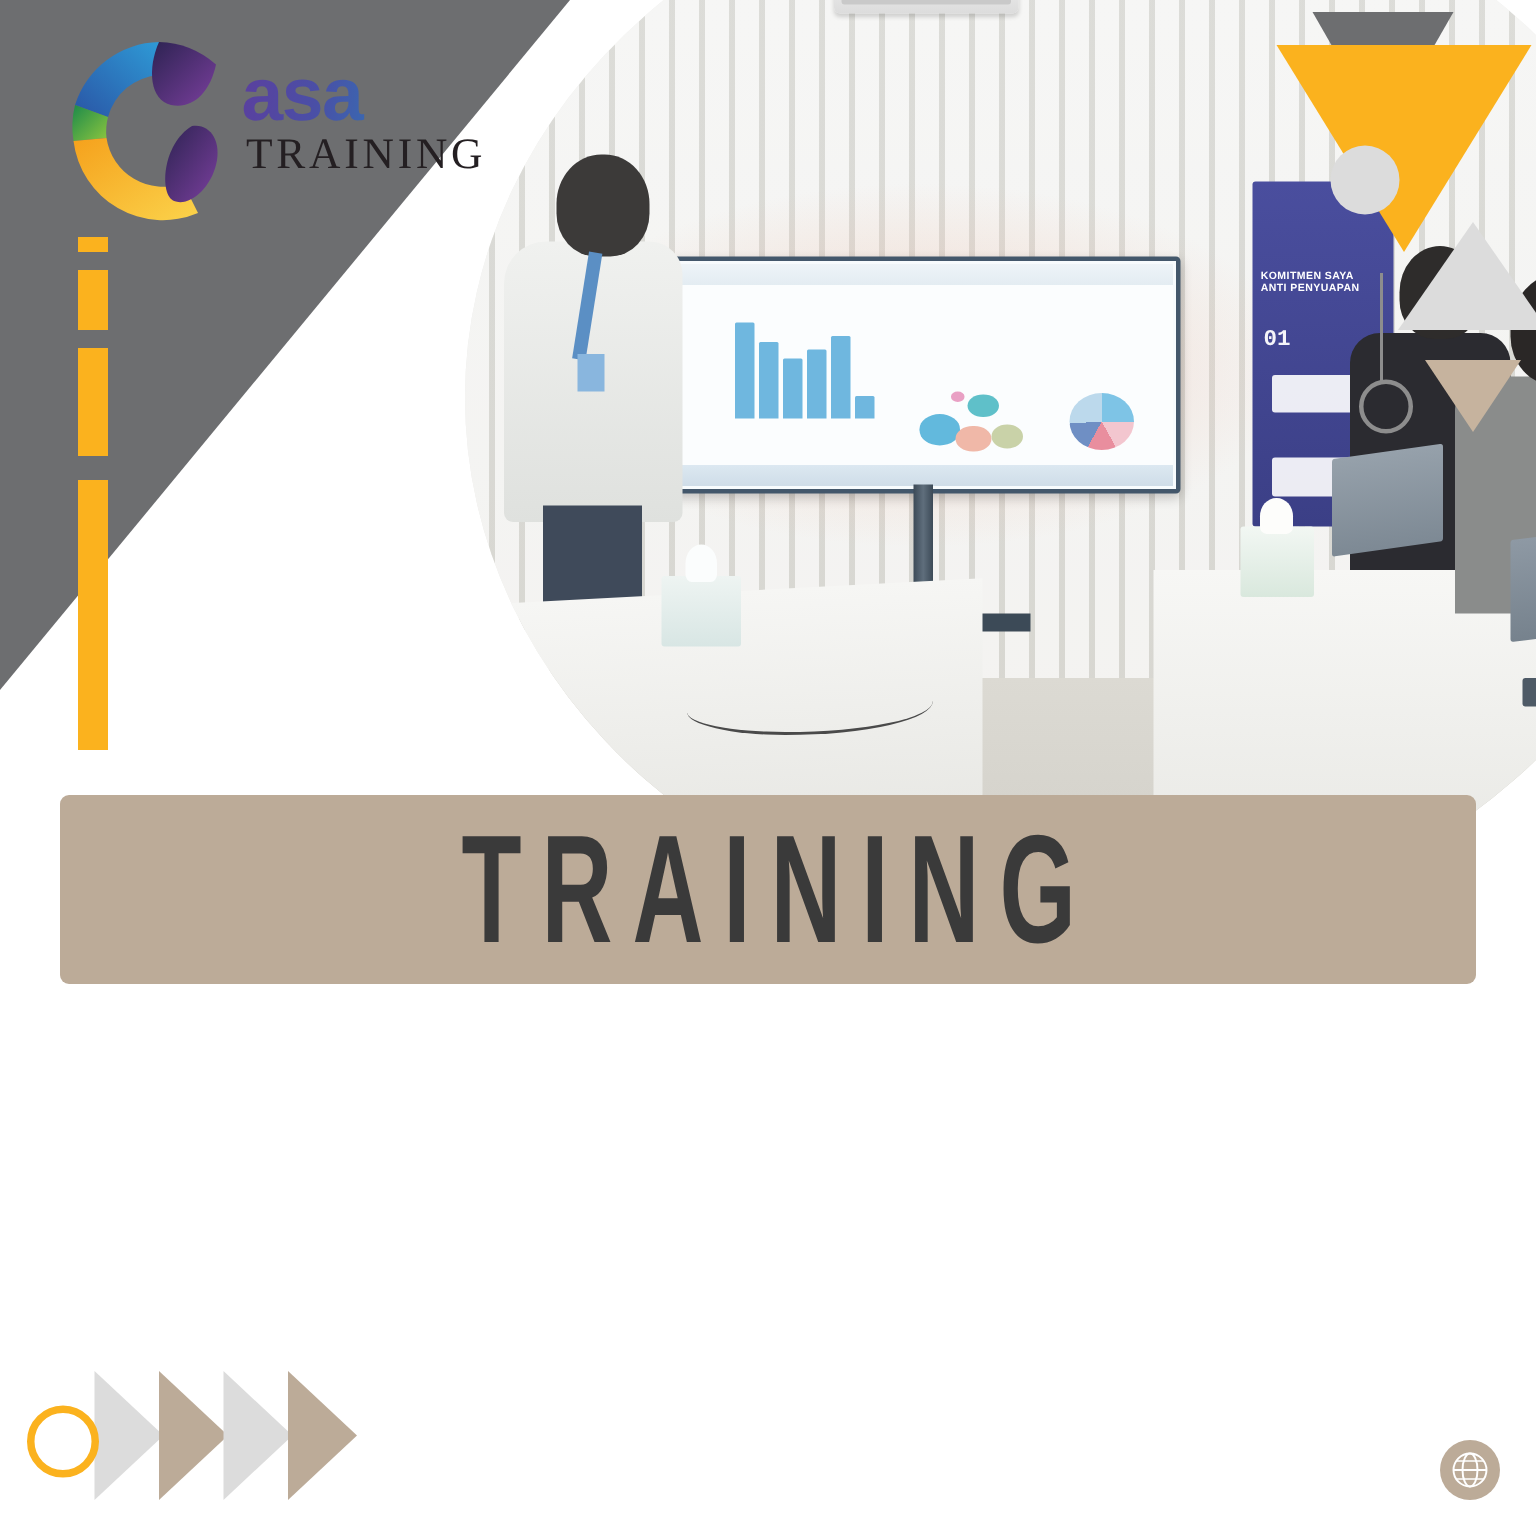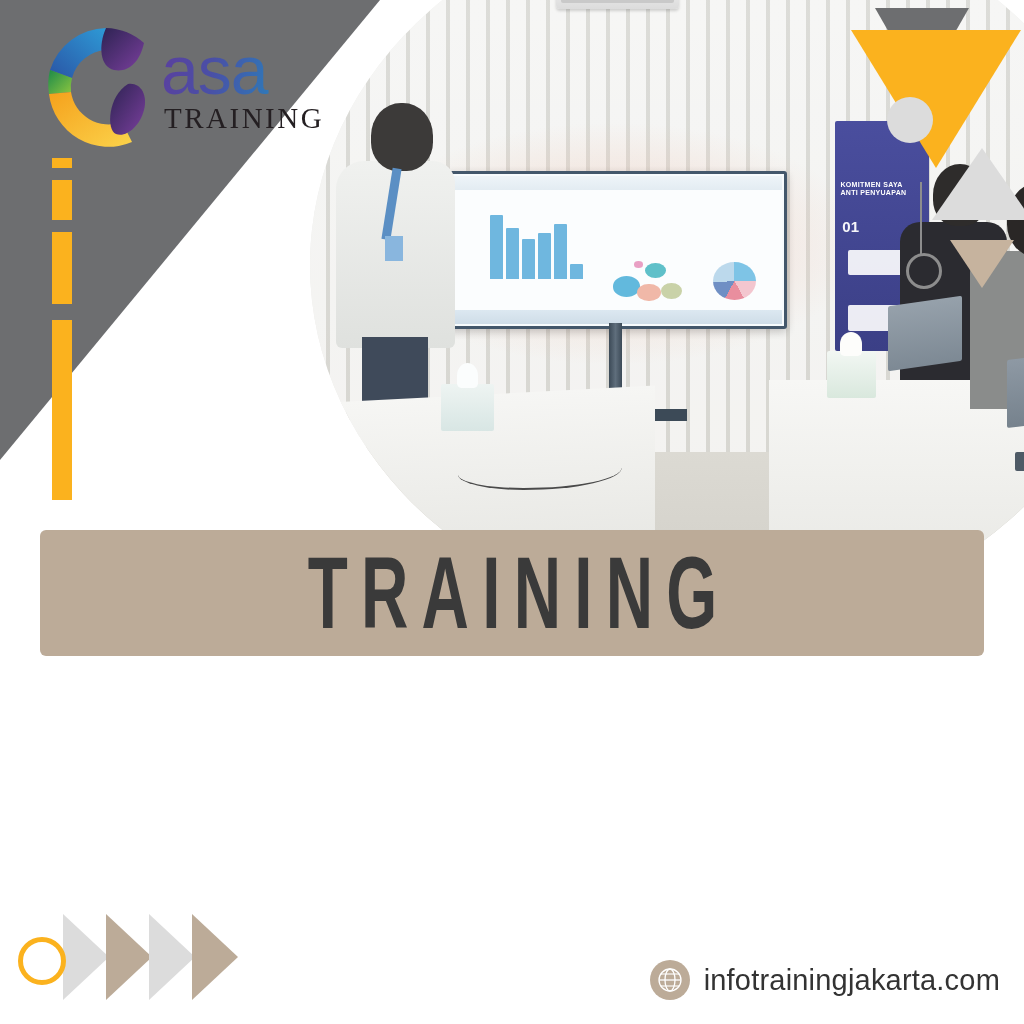--- a/index.html
+++ b/index.html
@@ -114,21 +114,21 @@
 
   
   .table-r { position:absolute; left:56%; top:66%; width:52%; height:28%;
     background: linear-gradient(180deg,#f7f7f5,#e8e8e4); }
   .banner-stand { position:absolute; left:64%; top:30%; width:11.5%; height:32%;
     background: linear-gradient(180deg,#4a4e9e,#3b3f86); border-radius:2px; }
   .banner-stand .bt1 { position:absolute; left:6%; top:26%; right:6%;
     color:#fff; font-size:7px; font-weight:bold; letter-spacing:.3px; line-height:1.15; }
   .banner-stand .num1, .banner-stand .num2 {
     position:absolute; color:#fff; font-size:15px; font-weight:bold; opacity:.95; }
-  .banner-stand .num1 { left:8%; top:42%; }
+  .banner-stand .num1 { left:8%; top:42%;font-family:Liberation Mono, monospace; }
   .banner-stand .num2 { right:8%; top:64%; }
   .banner-stand .card { position:absolute; left:14%; right:6%; height:11%;
     background: rgba(255,255,255,.9); border-radius:2px; }
   .p1-head { position:absolute; left:76%; top:36%; width:6.6%; height:8.6%;
     background:#2e2c2b; border-radius:50% 50% 42% 42%; }
   .p1-body { position:absolute; left:72%; top:44%; width:13%; height:22%;
     background:#2b2b30; border-radius:20px 20px 0 0; }
   .p2-head { position:absolute; left:85%; top:38.5%; width:8.2%; height:10.4%;
     background:#2a2726; border-radius:50% 50% 44% 44%; }
   .p2-body { position:absolute; left:80.5%; top:48%; width:17%; height:22%;
@@ -259,21 +259,21 @@
   }
 
   
   .logo { position:absolute; left:36px; top:14px; width:300px; height:150px; }
   .logo-mark { position:absolute; left:0; top:4px; width:140px; height:140px; }
   .logo-text {
     position:absolute; left:125px; top:28px;
   }
   .logo-asa {
     font-family:"Liberation Sans", sans-serif;
-    font-weight:normal; font-size:68px; line-height:.85;
+    font-weight:bold; font-size:50px; line-height:.85;
     background: linear-gradient(100deg, #5b3f9e 0%, #4a4fa6 32%, #2f78b8 68%, #2b8fd0 100%);
     -webkit-background-clip: text; background-clip: text;
     color: transparent;
     letter-spacing:-1px;
   }
   .logo-training {
     font-family:"Liberation Serif", serif;
     font-size:29px; color:#241f22; letter-spacing:2.5px;
     margin-top:2px; margin-left:3px;
   }
@@ -410,16 +410,15 @@
   <div class="footer">
     <div class="globe">
       <svg width="26" height="26" viewBox="0 0 26 26">
         <circle cx="13" cy="13" r="11" fill="none" stroke="#ffffff" stroke-width="1.3"></circle>
         <ellipse cx="13" cy="13" rx="5" ry="11" fill="none" stroke="#ffffff" stroke-width="1.3"></ellipse>
         <line x1="2" y1="13" x2="24" y2="13" stroke="#ffffff" stroke-width="1.3"></line>
         <line x1="4" y1="7" x2="22" y2="7" stroke="#ffffff" stroke-width="1.1"></line>
         <line x1="4" y1="19" x2="22" y2="19" stroke="#ffffff" stroke-width="1.1"></line>
       </svg>
     </div>
-    <div class="site-url">infotrainingjakarta.com</div>
   </div>
 
 </div>
 
 </body></html>

